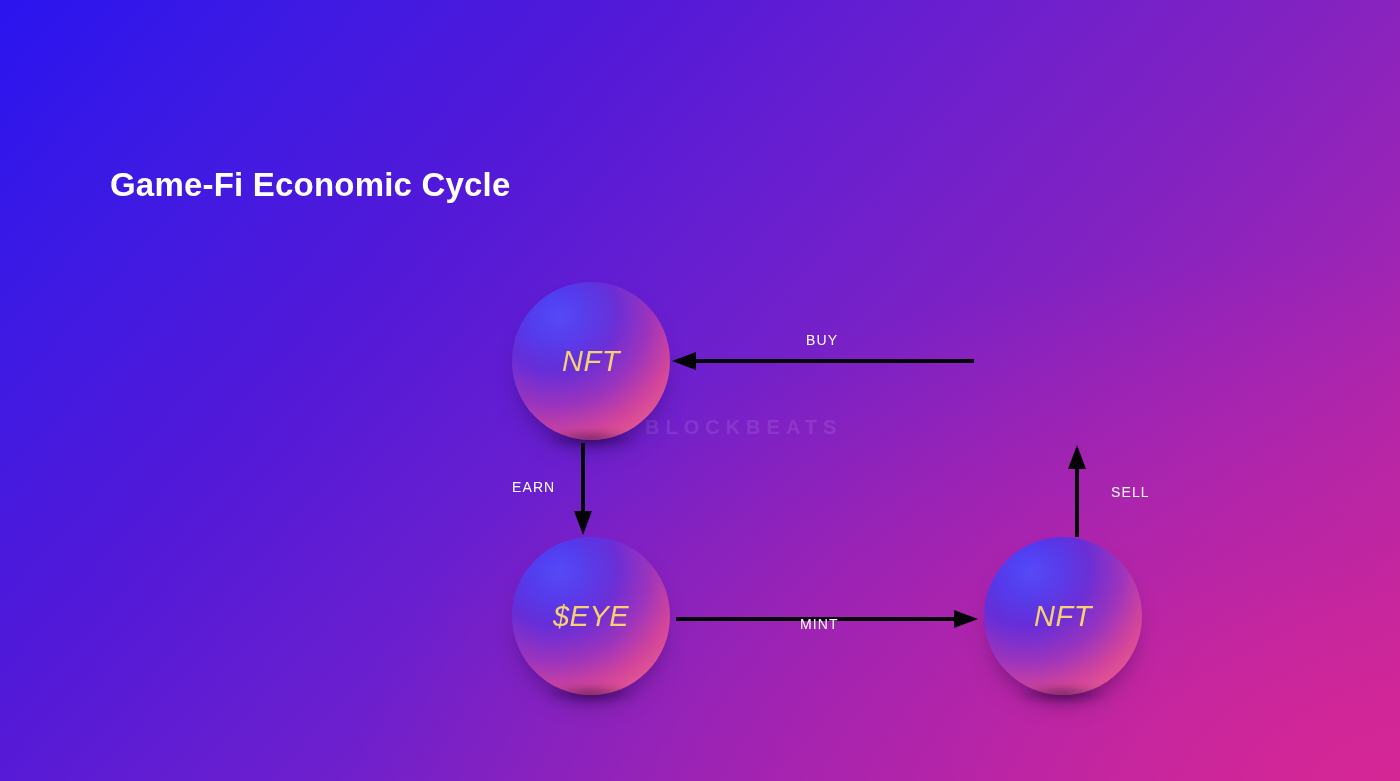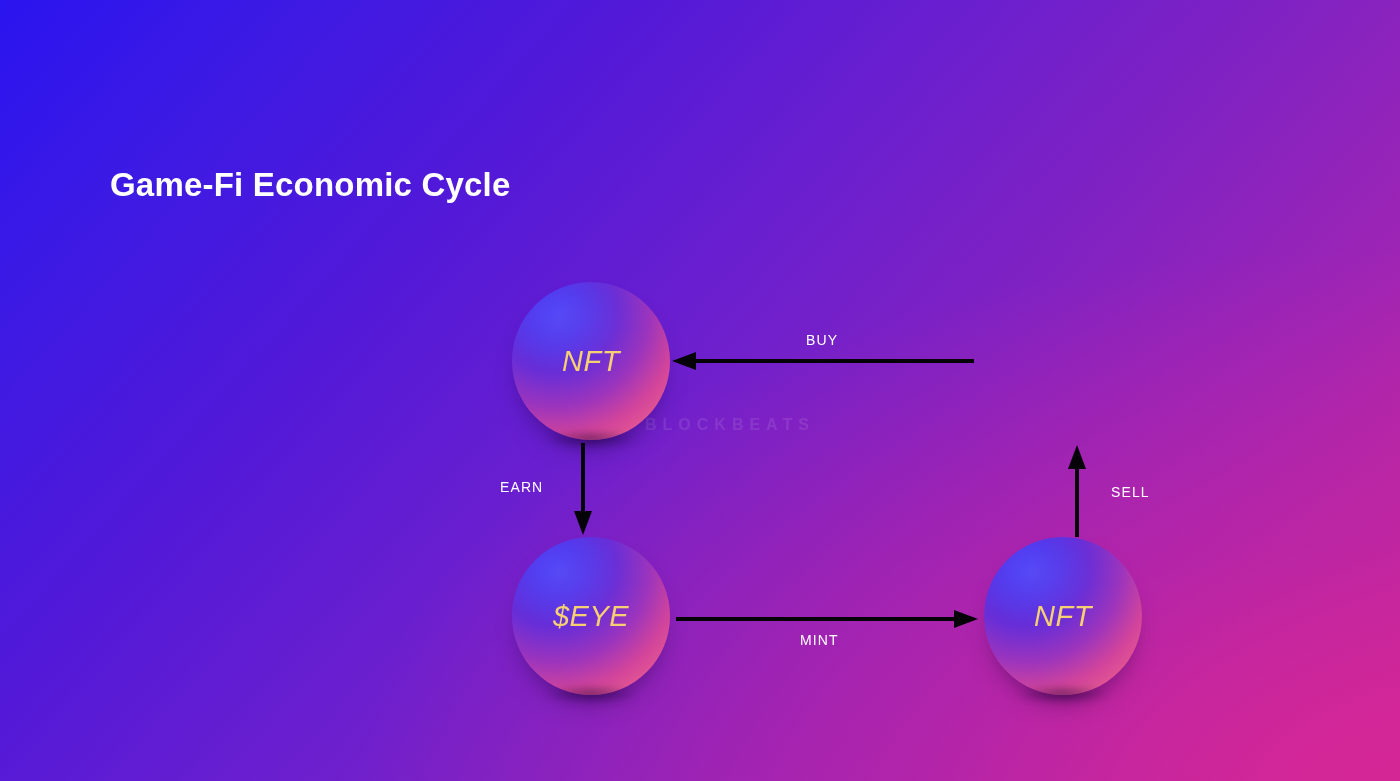--- a/index.html
+++ b/index.html
@@ -37,21 +37,21 @@
     font-weight: 700;
     letter-spacing: 0.2px;
     white-space: nowrap;
   }
 
   
   #watermark {
     position: absolute;
     left: 645px;
     top: 416px;
-    font-size: 16px;
+    font-size: 20px;
     font-weight: 700;
     letter-spacing: 6px;
     color: rgba(255,255,255,0.10);
     white-space: nowrap;
     user-select: none;
   }
 
   
   .node {
     position: absolute;
@@ -116,22 +116,22 @@
   
   .edge-label {
     position: absolute;
     color: #ffffff;
     font-size: 14px;
     font-weight: 400;
     letter-spacing: 1.1px;
     white-space: nowrap;
   }
   #label-buy  { left: 806px; top: 332px; }
-  #label-mint { left: 800px; top: 632px; }
-  #label-earn { left: 500px; top: 479px; text-align: right; }
+  #label-mint { left: 800px; top: 616px; }
+  #label-earn { left: 512px; top: 479px; text-align: right; }
   #label-sell { left: 1111px; top: 484px; }
 </style>
 </head>
 <body>
 
 <div id="stage">
 
   <div id="page-title">Game-Fi Economic Cycle</div>
 
   <div id="watermark">BLOCKBEATS</div>

